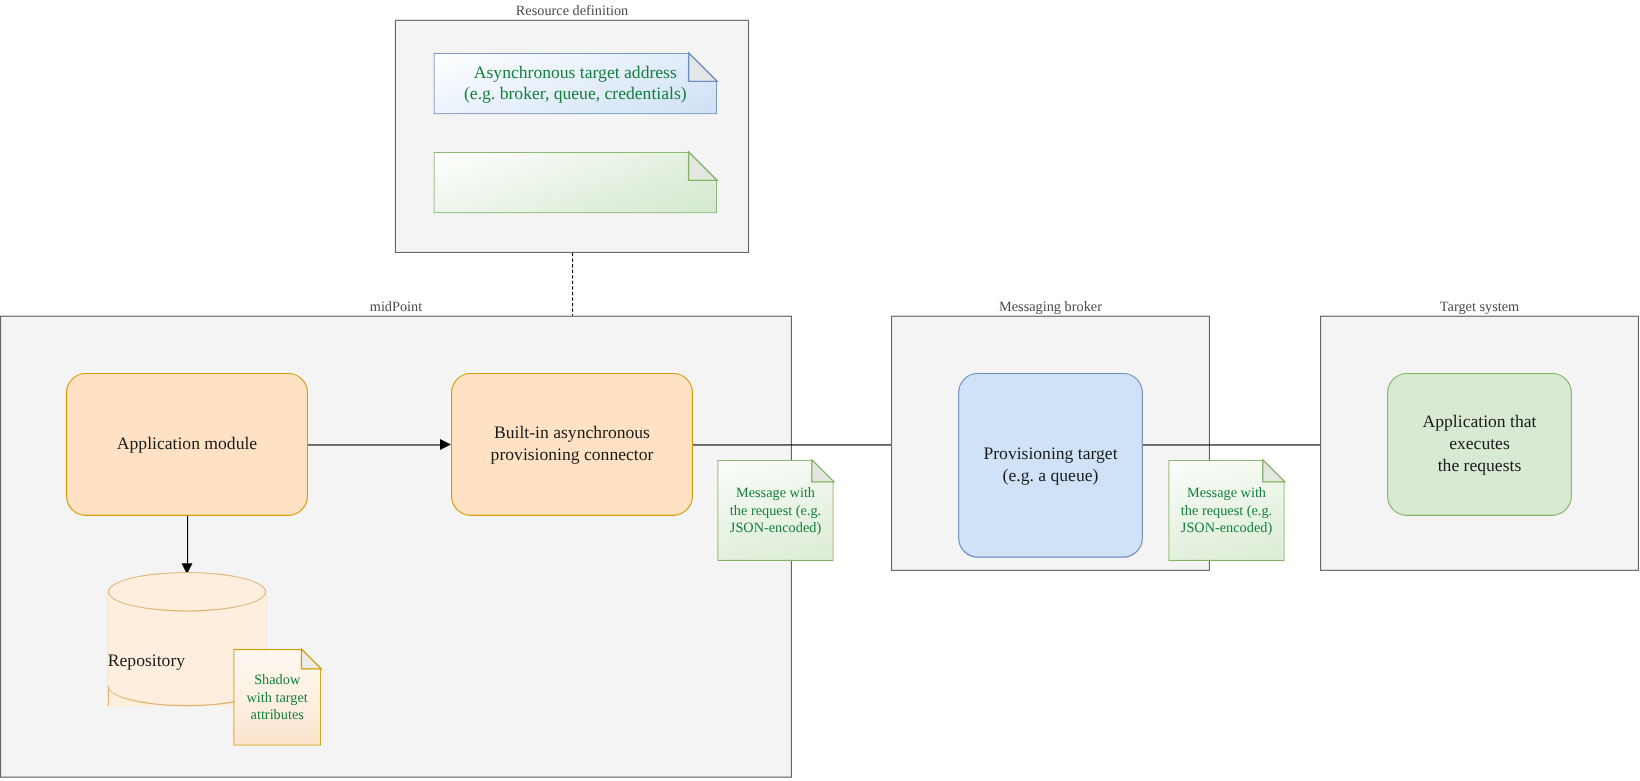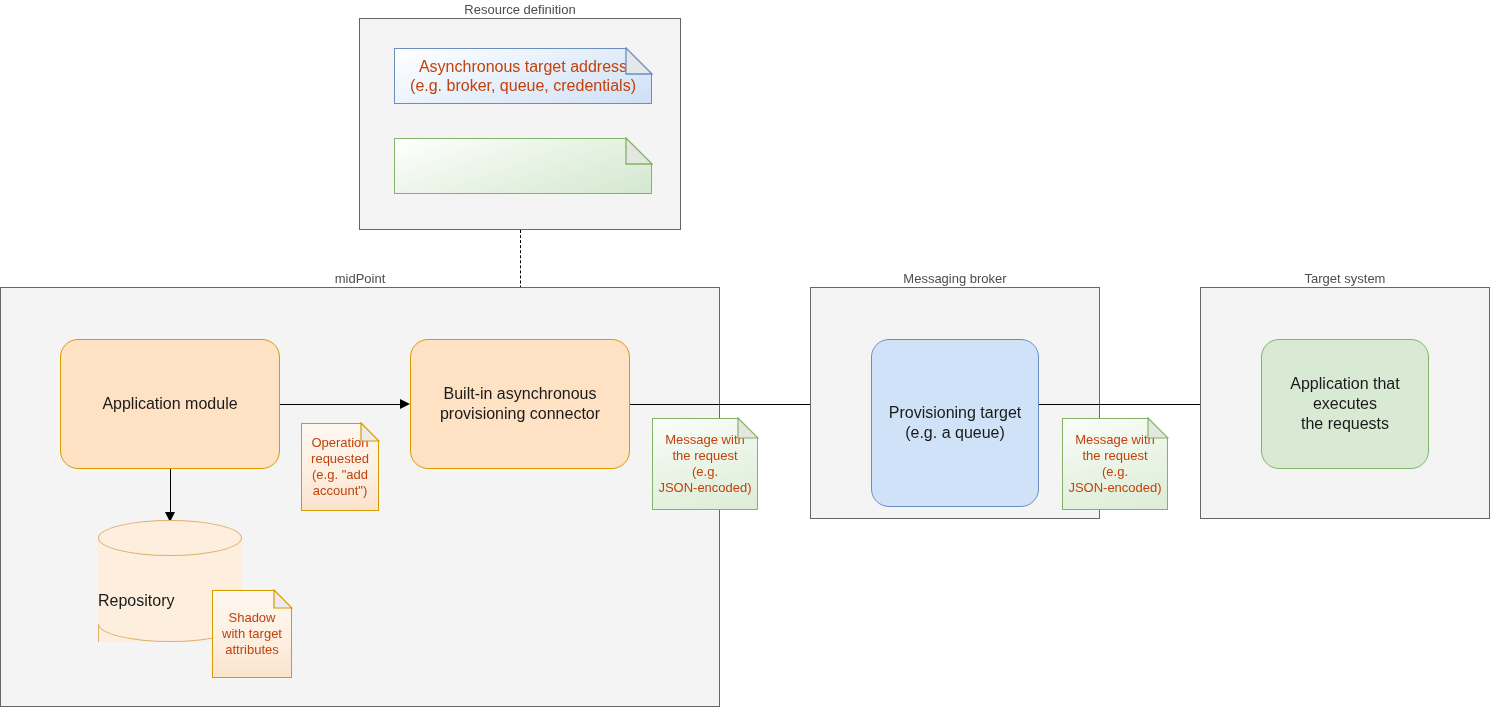--- a/index.html
+++ b/index.html
@@ -9,20 +9,21 @@
   body {
     font-family: "Liberation Sans", sans-serif;
     -webkit-font-smoothing: antialiased;
   }
   #canvas {
     position: relative;
     width: 1491px;
     height: 710px;
     overflow: hidden;
     background: #ffffff;
+    font-family: Liberation Serif, serif;
   }
 
   
   .container-box {
     position: absolute;
     background: #f4f4f4;
     border: 1px solid #666666;
     box-sizing: border-box;
   }
   .container-label {
@@ -55,21 +56,21 @@
   .proc-box.green  { border-color: #82b366; background: #d8ead3; }
 
   
   .note {
     position: absolute;
     box-sizing: border-box;
     display: flex;
     align-items: center;
     justify-content: center;
     text-align: center;
-    color: #c2410c;
+    color: #15803d;
     overflow: visible;
   }
   .note .note-body {
     position: absolute;
     inset: 0;
     box-sizing: border-box;
   }
   .note .note-text {
     position: relative;
     z-index: 3;
@@ -220,32 +221,20 @@
   <div class="arrow-right" style="left:860px; top:399px;"></div>
 
   <div class="cylinder" style="left:98px; top:520px; width:144px; height:140px;">
     <div class="cyl-body" style="top:18px; height:104px;"></div>
     <div class="cyl-ellipse cyl-bot" style="top:86px; height:36px;"></div>
     <div class="cyl-body" style="top:18px; height:86px; border:none; background:#fdeedd;"></div>
     <div class="cyl-ellipse cyl-top" style="top:0px; height:36px;"></div>
     <div class="cyl-label" style="top:72px;">Repository</div>
   </div>
 
-  <div class="note orange" style="left:301px; top:423px; width:78px; height:88px;">
-    <div class="note-body" style="clip-path: polygon(0 0, calc(100% - 18px) 0, 100% 18px, 100% 100%, 0 100%);"></div>
-    <svg width="20" height="20" style="position:absolute; top:-1px; right:-1px; z-index:4;">
-      <polygon points="1,1 19,19 1,19" fill="#eceaea" stroke="#d79b00" stroke-width="1.2"></polygon>
-    </svg>
-    <div class="note-text">
-      <div>Operation</div>
-      <div>requested</div>
-      <div>(e.g. "add</div>
-      <div>account")</div>
-    </div>
-  </div>
 
   <div class="note orange" style="left:212px; top:590px; width:80px; height:88px;">
     <div class="note-body" style="clip-path: polygon(0 0, calc(100% - 18px) 0, 100% 18px, 100% 100%, 0 100%);"></div>
     <svg width="20" height="20" style="position:absolute; top:-1px; right:-1px; z-index:4;">
       <polygon points="1,1 19,19 1,19" fill="#eceaea" stroke="#d79b00" stroke-width="1.2"></polygon>
     </svg>
     <div class="note-text">
       <div>Shadow</div>
       <div>with target</div>
       <div>attributes</div>

